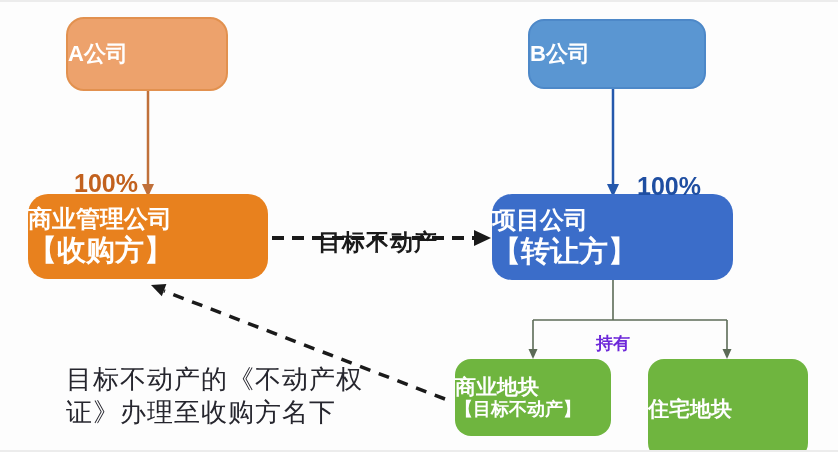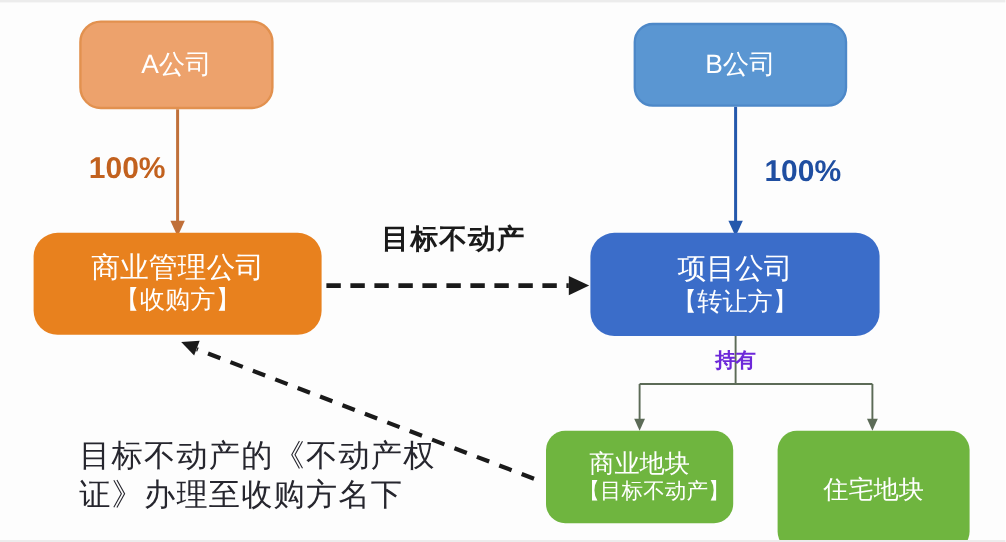--- a/index.html
+++ b/index.html
@@ -5,33 +5,33 @@
   html,body { margin:0; padding:0; background:#ffffff; }
   .canvas {
     position:relative; width:838px; height:452px;
     background:#fdfdfd; overflow:hidden;
     font-family:"Liberation Sans", sans-serif;
     border-top:2px solid #ececec; border-bottom:2px solid #ececec;
     box-sizing:border-box;
   }
   .node {
     position:absolute; display:flex; flex-direction:column;
-    align-items:center; justify-content:center;
-    color:#ffffff; font-weight:normal; text-align:center;
+    align-items:flex-start; justify-content:center;
+    color:#ffffff; font-weight:bold; text-align:center;
     box-sizing:border-box; line-height:1.22;
   }
   .node-company-a   { left:66px;  top:15px;  width:162px; height:74px; background:#EDA26C; border:2px solid #E2914F; border-radius:18px; font-size:22px; }
   .node-company-b   { left:528px; top:17px;  width:178px; height:70px; background:#5A96D2; border:2px solid #4D88C8; border-radius:16px; font-size:22px; }
   .node-management  { left:28px;  top:192px; width:240px; height:85px; background:#E8811E; border-radius:20px; font-size:24px; }
   .node-project     { left:492px; top:192px; width:241px; height:86px; background:#3B6DC9; border-radius:20px; font-size:24px; }
   .node-commercial  { left:455px; top:357px; width:156px; height:77px; background:#6FB53F; border-radius:16px; font-size:21px; }
   .node-residential { left:648px; top:357px; width:160px; height:100px; background:#6FB53F; border-radius:16px; font-size:21px; }
-  .sub-line  { font-size:21px; }
-  .sub-line-sm { font-size:18px;margin-left:24px; }
-  .edge-label { position:absolute; font-weight:bold; }
+  .sub-line  { font-size:29px; }
+  .sub-line-sm { font-size:18px; }
+  .edge-label { position:absolute; font-weight:bold;margin-top:43px; }
   .label-ownership-a { left:74px;  top:124px; font-size:25px; color:#C2611E; }
   .label-ownership-b { left:637px; top:127px; font-size:25px; color:#1F4EA1; }
   .label-payment { left:303px; top:182px; width:150px; text-align:center; font-size:23px; color:#1A1A1A; font-weight:600; letter-spacing:1px; }
   .label-holding { left:596px; top:287px; font-size:17px; color:#6d28d9; }
   .note-text {
     position:absolute; left:66px; top:361px; width:310px;
     font-size:26px; line-height:33px; color:#26262E; letter-spacing:1px;
   }
   svg.connectors { position:absolute; left:0; top:0; width:838px; height:452px; pointer-events:none; }
 </style>

